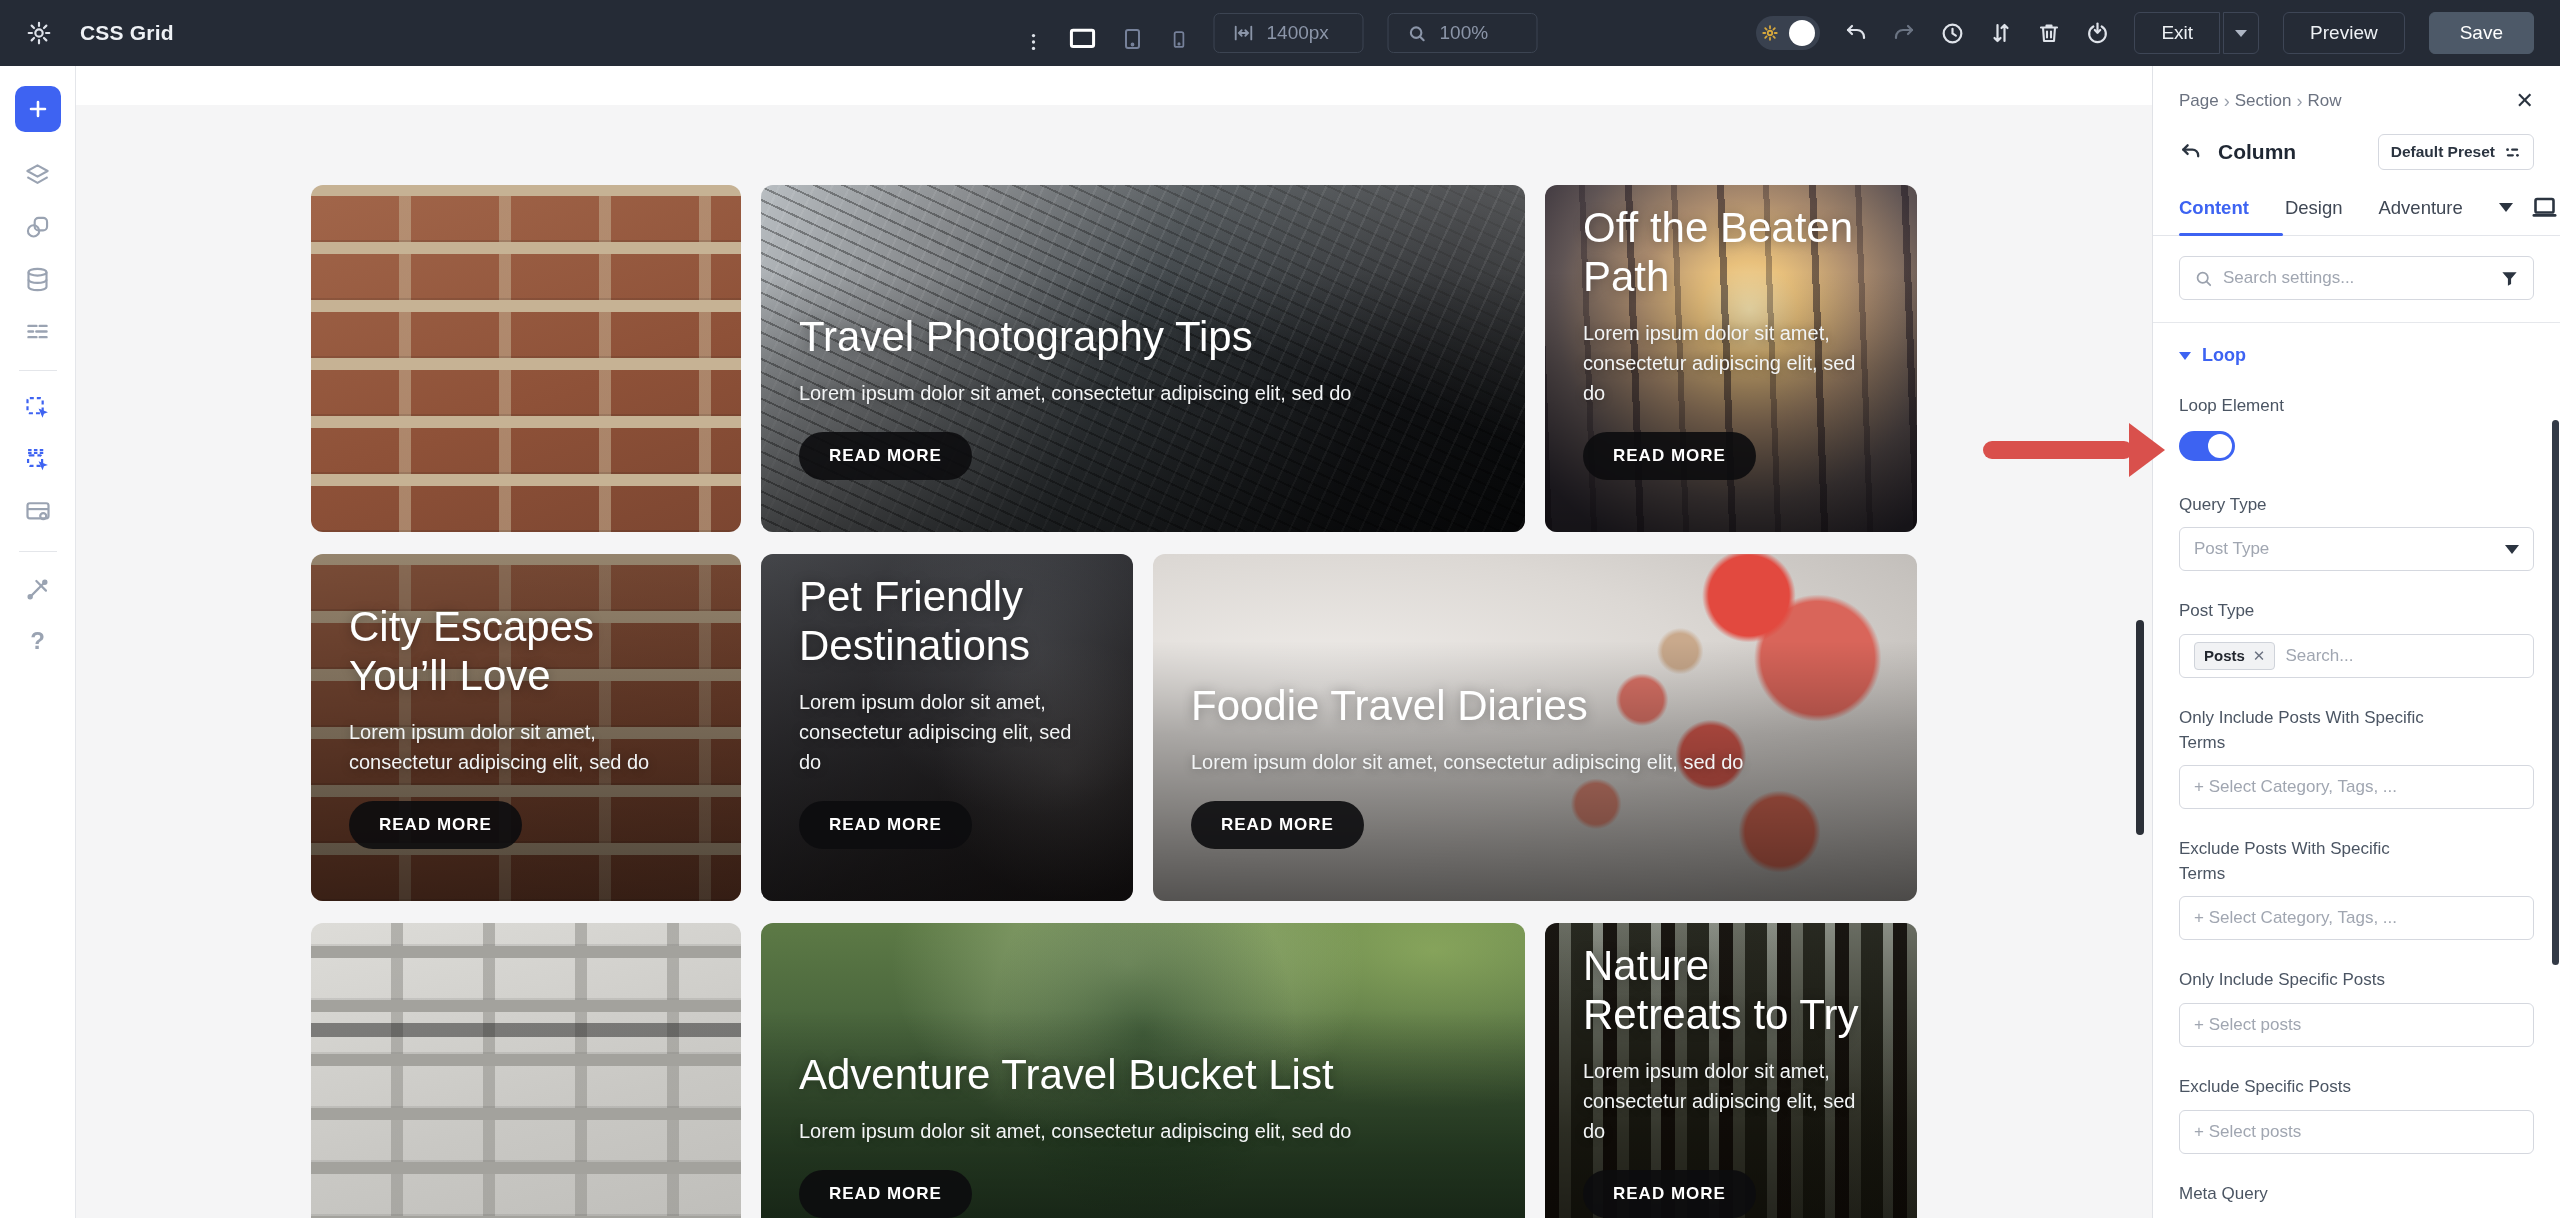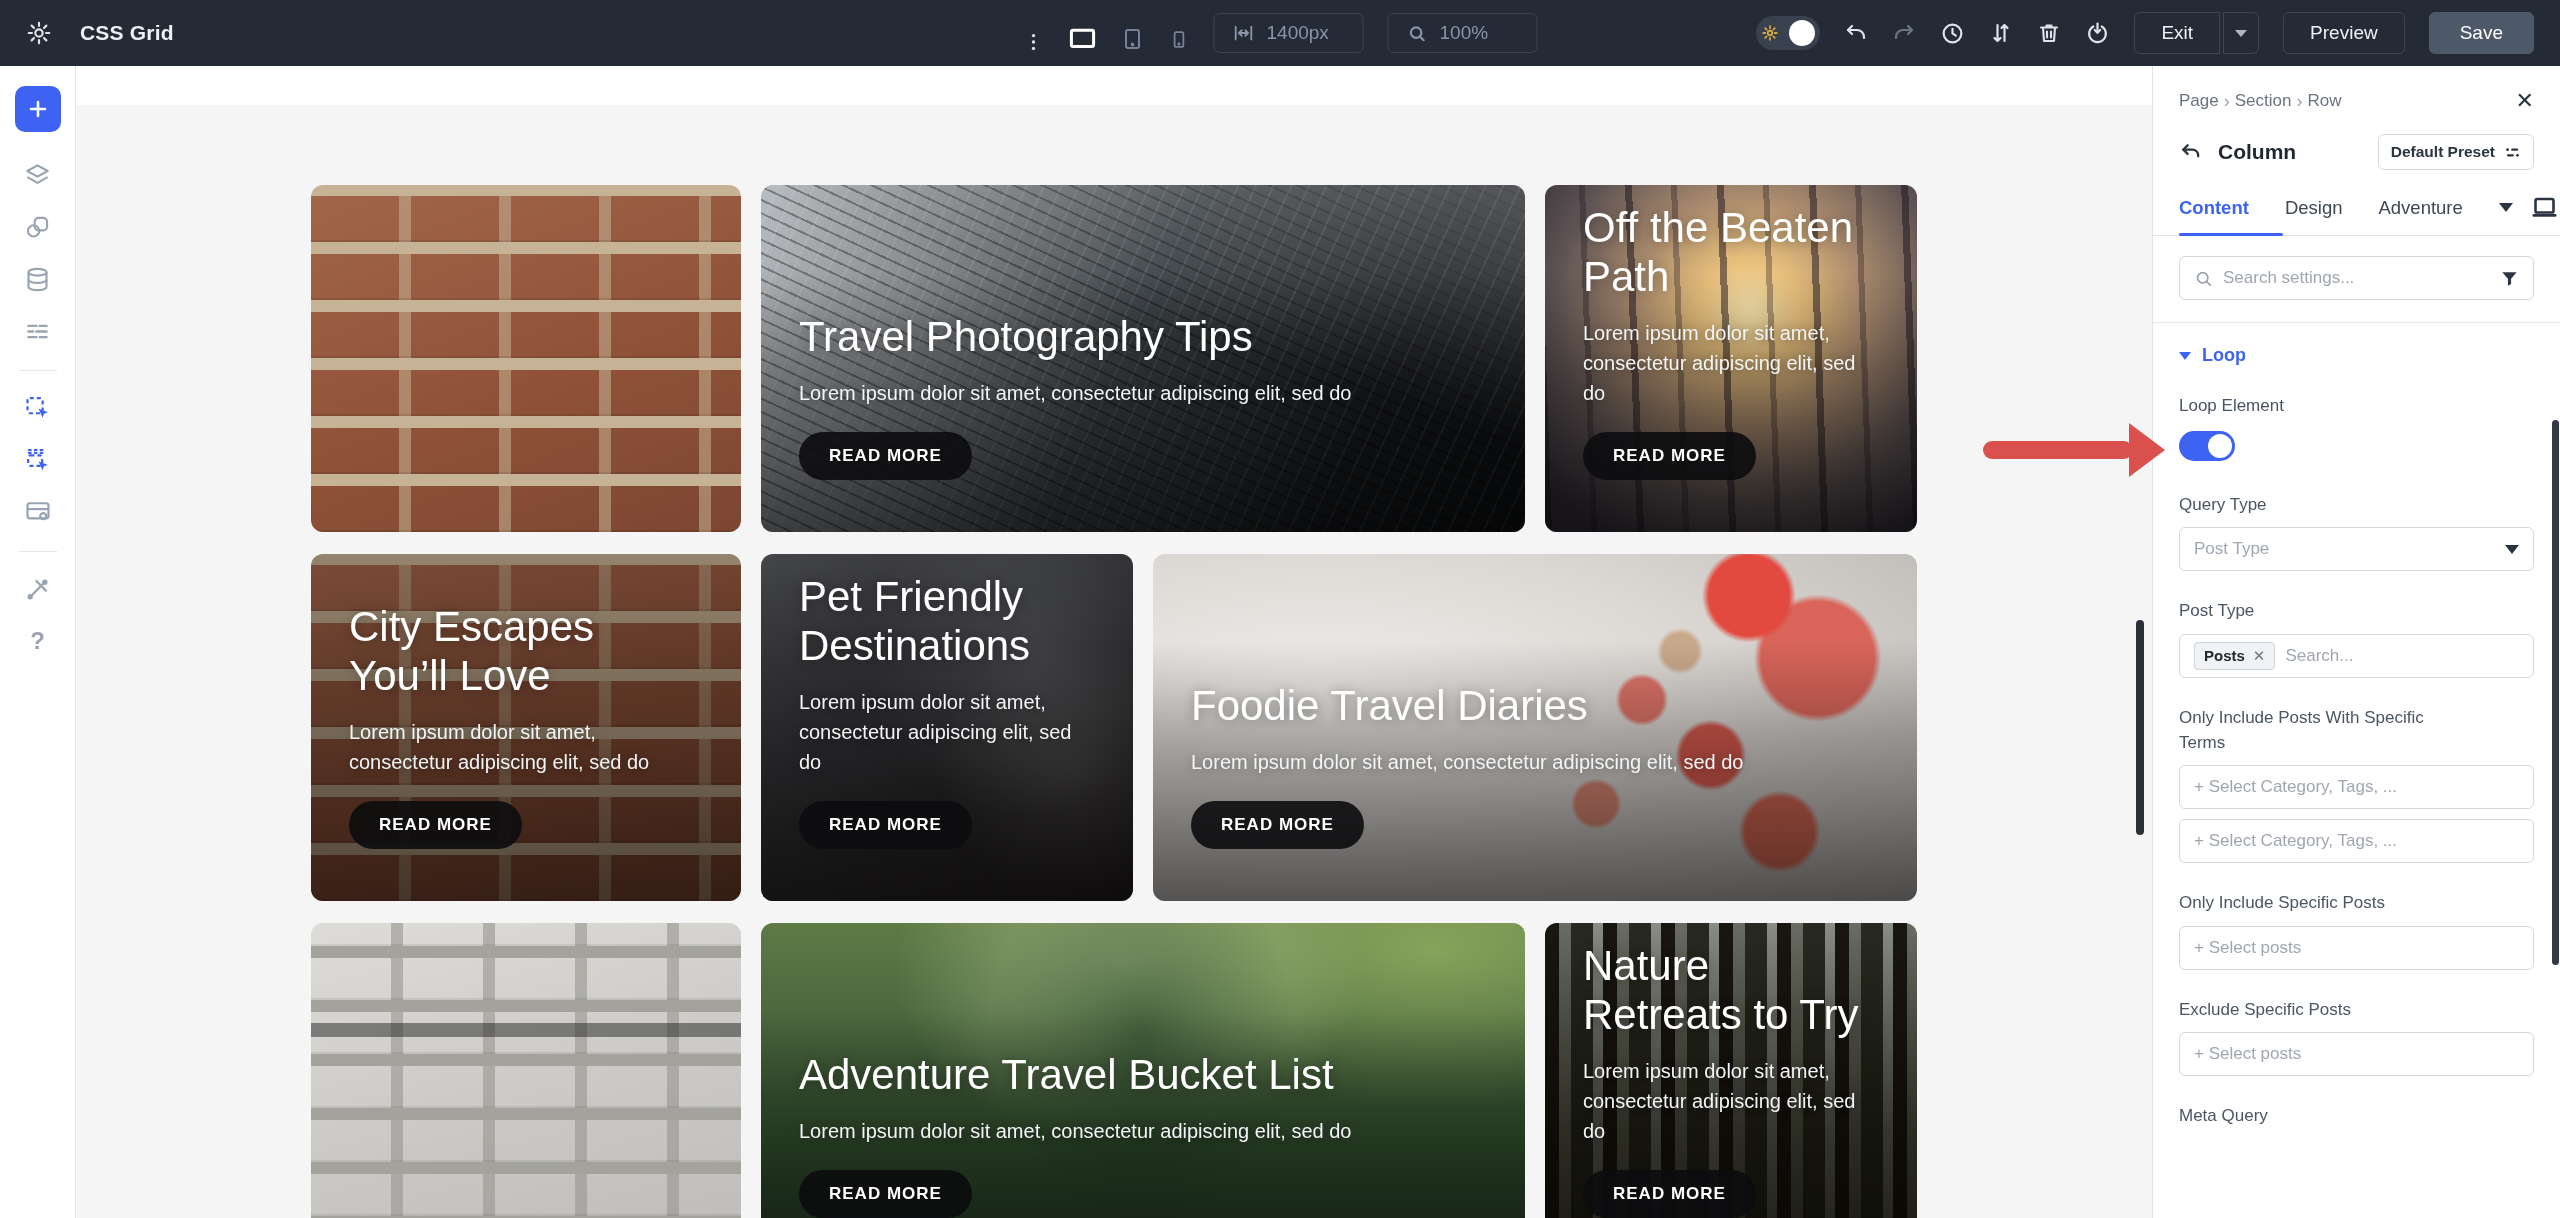--- a/index.html
+++ b/index.html
@@ -499,20 +499,21 @@
       <span class="x">✕</span>
     </span>
     <span class="ph">Search...</span>
   </div>
 
   <div class="field-label wrap">Only Include Posts With Specific Terms</div>
   <div class="f-input">
     <span class="ph">+ Select Category, Tags, ...</span>
   </div>
 
+  <div class="field-label wrap">Exclude Posts With Specific Terms</div>
   <div class="f-input">
     <span class="ph">+ Select Category, Tags, ...</span>
   </div>
 
   <div class="field-label">Only Include Specific Posts</div>
   <div class="f-input">
     <span class="ph">+ Select posts</span>
   </div>
 
   <div class="field-label">Exclude Specific Posts</div>

